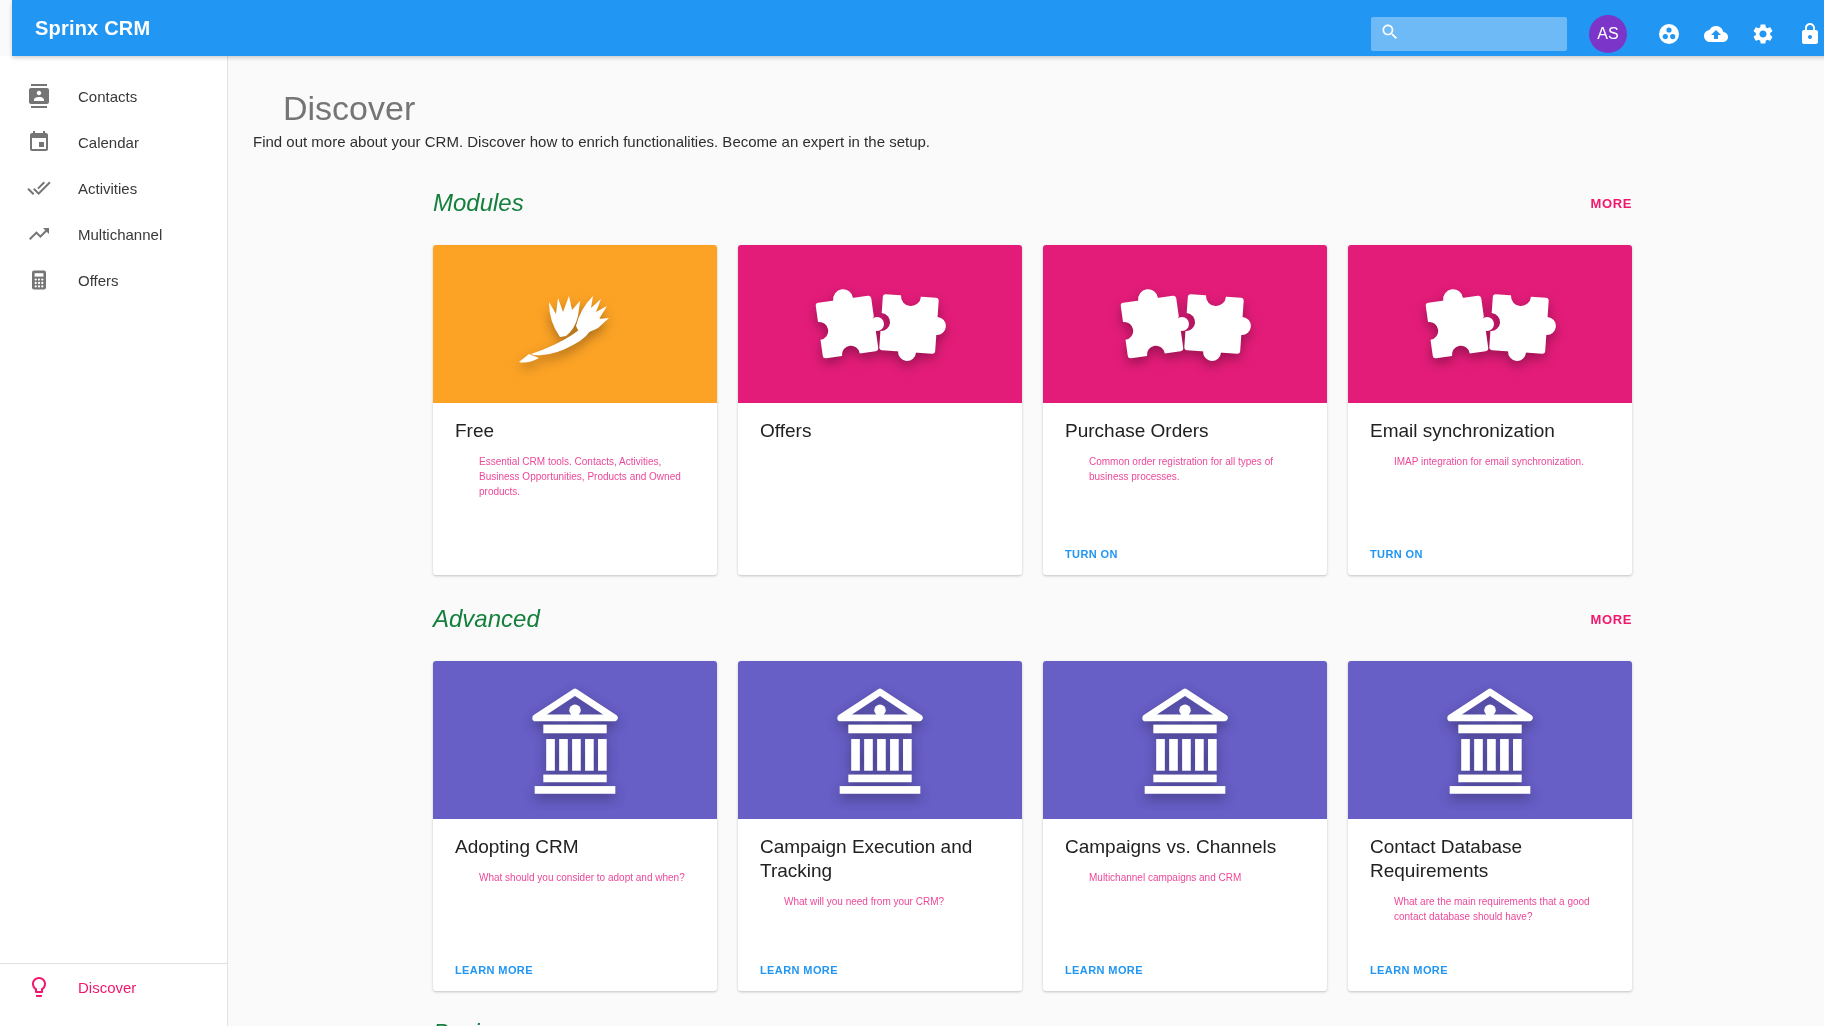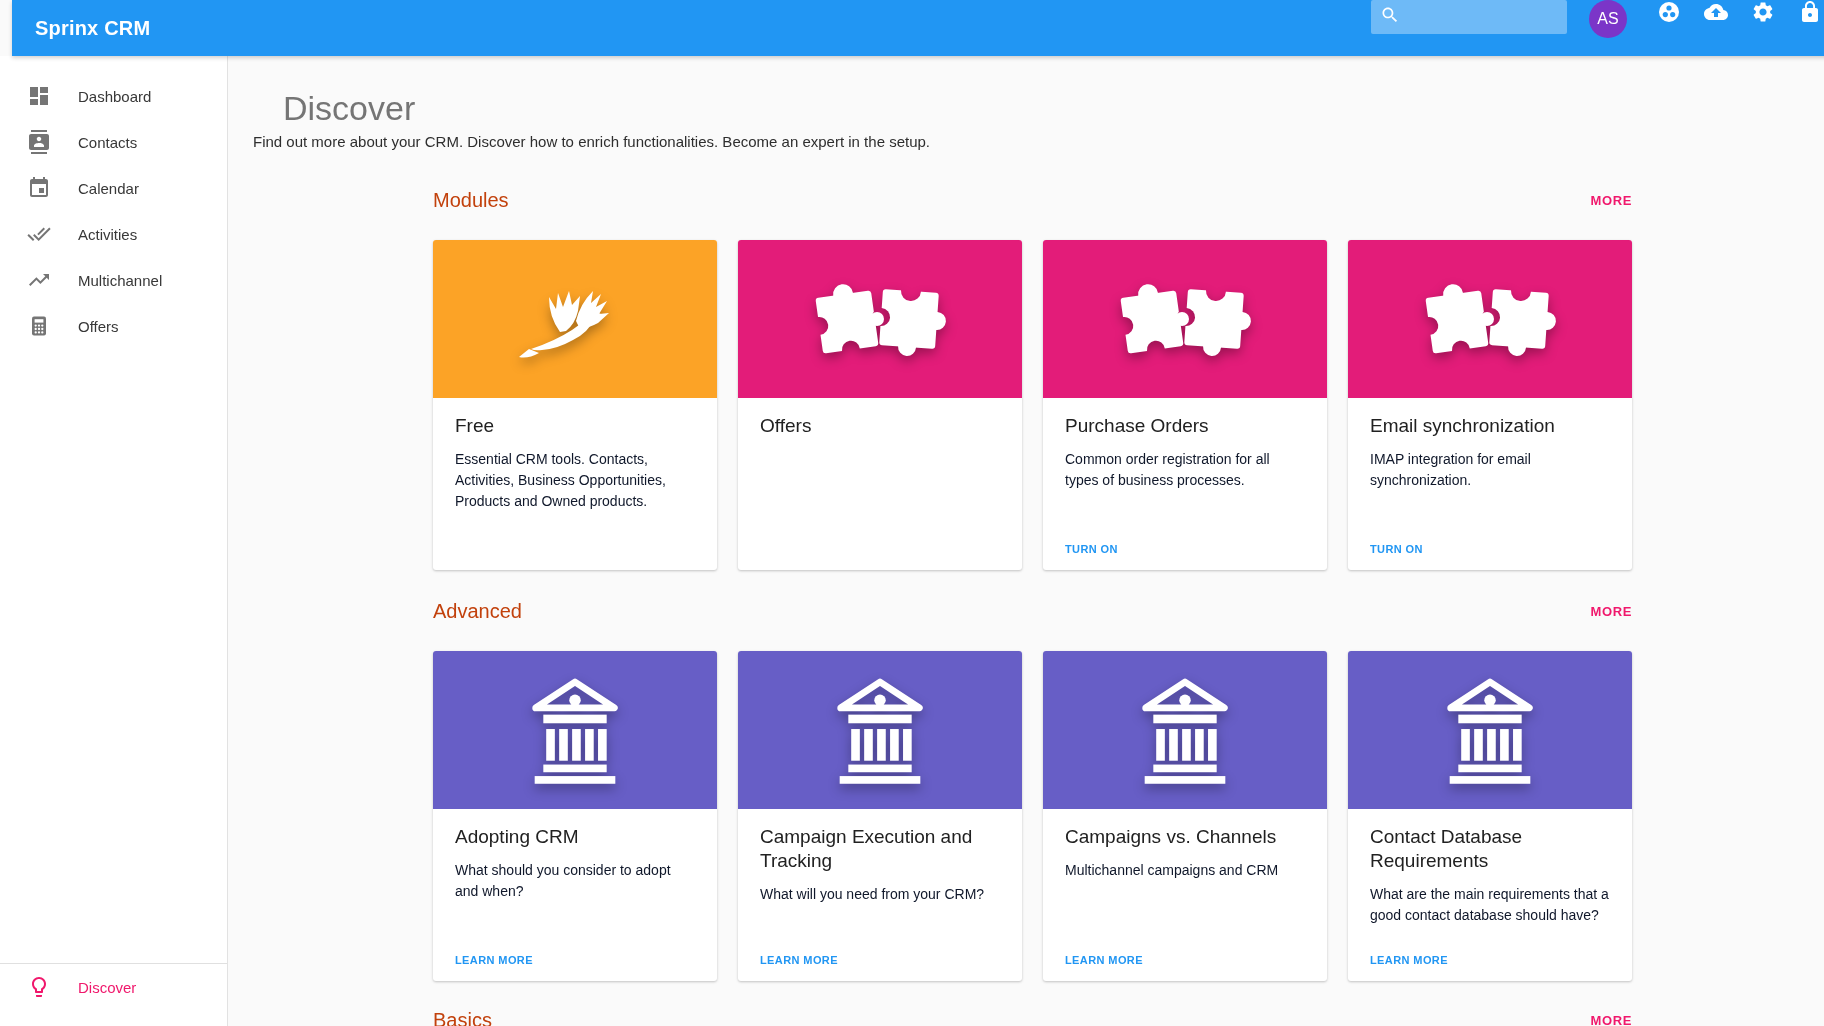--- a/index.html
+++ b/index.html
@@ -4,21 +4,21 @@
 <style>
   * { margin:0; padding:0; box-sizing:border-box; }
   html,body { width:1824px; height:1026px; overflow:hidden;
     font-family:"Liberation Sans","DejaVu Sans",sans-serif; background:#fafafa; }
 
   
   .app-header { position:absolute; left:12px; top:0; width:1824px; height:56px;
     background:#2196F3; color:#fff; display:flex; align-items:center; z-index:20;
     box-shadow:0 2px 4px rgba(0,0,0,0.18); }
   .app-title { margin-left:23px; font-size:20px; font-weight:700; letter-spacing:.2px; }
-  .header-right { position:absolute; right:14px; top:0; height:68px; display:flex; }
+  .header-right { position:absolute; right:14px; top:0; height:68px; display:flex; align-items:center; }
   .search-box { width:196px; height:34px; background:rgba(255,255,255,0.35);
     border-radius:2px; display:flex; align-items:center; padding-left:9px; margin-right:22px; cursor:text; }
   .search-box svg { width:20px; height:20px; fill:#fff; }
   .avatar { width:38px; height:38px; border-radius:50%; background:#7B35C8; color:#fff;
     display:flex; align-items:center; justify-content:center; font-size:16px; font-weight:500;
     margin-right:7px; cursor:pointer; }
   .hicon { width:24px; height:24px; margin-left:23px; cursor:pointer; display:block; }
   .hicon svg { width:24px; height:24px; fill:#fff; display:block; }
 
   
@@ -34,36 +34,36 @@
   .nav-item.active .nav-label { color:#F0186C; }
   .nav-item.active .nav-icon svg { fill:#F0186C; }
   .nav-item.noicon { padding-left:78px; }
 
   
   .main { position:absolute; left:228px; top:56px; width:1596px; height:970px; overflow:hidden; }
   .page-title { margin:32px 0 0 55px; font-size:34px; font-weight:400; color:#757575; line-height:40px; }
   .page-subtitle { margin:5px 0 0 25px; font-size:15px; color:#2e2e2e; line-height:18px; }
   .sections { margin-left:205px; width:1199px; }
   .section-head { display:flex; justify-content:space-between; align-items:center; }
-  .section-title { font-size:20px; font-weight:500; color:#c2410c; }
+  .section-title { font-size:24px; font-weight:500; color:#15803d;font-style:italic; }
   .more-link { font-size:13px; font-weight:700; color:#F0186C; letter-spacing:.6px; cursor:pointer; text-decoration:none; }
   .sec-modules { margin-top:38px; }
   .sec-advanced { margin-top:30px; }
   .sec-basics { margin-top:28px; }
   .card-row { display:flex; gap:21px; margin-top:28px; }
   .card { width:284px; height:330px; background:#fff; border-radius:3px; position:relative; cursor:pointer;
     box-shadow:0 1px 3px rgba(0,0,0,0.16), 0 1px 2px rgba(0,0,0,0.08); }
   .banner { height:158px; border-radius:3px 3px 0 0; display:flex; align-items:center; justify-content:center; }
   .banner svg { filter:drop-shadow(0 5px 6px rgba(0,0,0,0.32)); }
   .banner-orange { background:#FCA326; }
   .banner-pink   { background:#E31C79; }
   .banner-purple { background:#675EC6; }
   .card-body { padding:16px 22px 0; }
   .card-title { font-size:19px; font-weight:500; color:#212121; line-height:1.26; }
-  .card-desc { margin-top:11px; font-size:14px; color:#0f172a; line-height:1.5; }
+  .card-desc { margin-top:11px; font-size:10px; color:#ec4899; line-height:1.5;margin-left:24px; }
   .card-action { position:absolute; left:22px; bottom:15px; font-size:11px; font-weight:700;
     color:#2196F3; letter-spacing:.4px; text-decoration:none; cursor:pointer; }
 </style>
 </head>
 <body>
 
 <header class="app-header">
   <div class="app-title">Sprinx CRM</div>
   <div class="header-right">
     <div class="search-box">
@@ -100,28 +100,20 @@
         </svg>
     </span>
   </div>
 </header>
 
 <nav class="sidebar">
   <div class="nav-list">
     <div class="nav-item">
       <span class="nav-icon">
         <svg viewBox="0 0 24 24">
-            <path d="M3 13h8V3H3v10zm0 8h8v-6H3v6zm10 0h8V11h-8v10zm0-18v6h8V3h-8z"></path>
-          </svg>
-      </span>
-      <span class="nav-label">Dashboard</span>
-    </div>
-    <div class="nav-item">
-      <span class="nav-icon">
-        <svg viewBox="0 0 24 24">
             <path d="M20 0H4v2h16V0zM4 24h16v-2H4v2zM20 4H4c-1.1 0-2 .9-2 2v12c0 1.1.9 2 2 2h16c1.1 0 2-.9 2-2V6c0-1.1-.9-2-2-2zm-8 2.75c1.24 0 2.25 1.01 2.25 2.25s-1.01 2.25-2.25 2.25S9.75 10.24 9.75 9 10.76 6.75 12 6.75zM17 17H7v-1.5c0-1.67 3.33-2.5 5-2.5s5 .83 5 2.5V17z"></path>
           </svg>
       </span>
       <span class="nav-label">Contacts</span>
     </div>
     <div class="nav-item">
       <span class="nav-icon">
         <svg viewBox="0 0 24 24">
             <path d="M17 12h-5v5h5v-5zM16 1v2H8V1H6v2H5c-1.11 0-1.99.9-1.99 2L3 19c0 1.1.89 2 2 2h14c1.1 0 2-.9 2-2V5c0-1.1-.9-2-2-2h-1V1h-2zm3 18H5V8h14v11z"></path>
           </svg>

